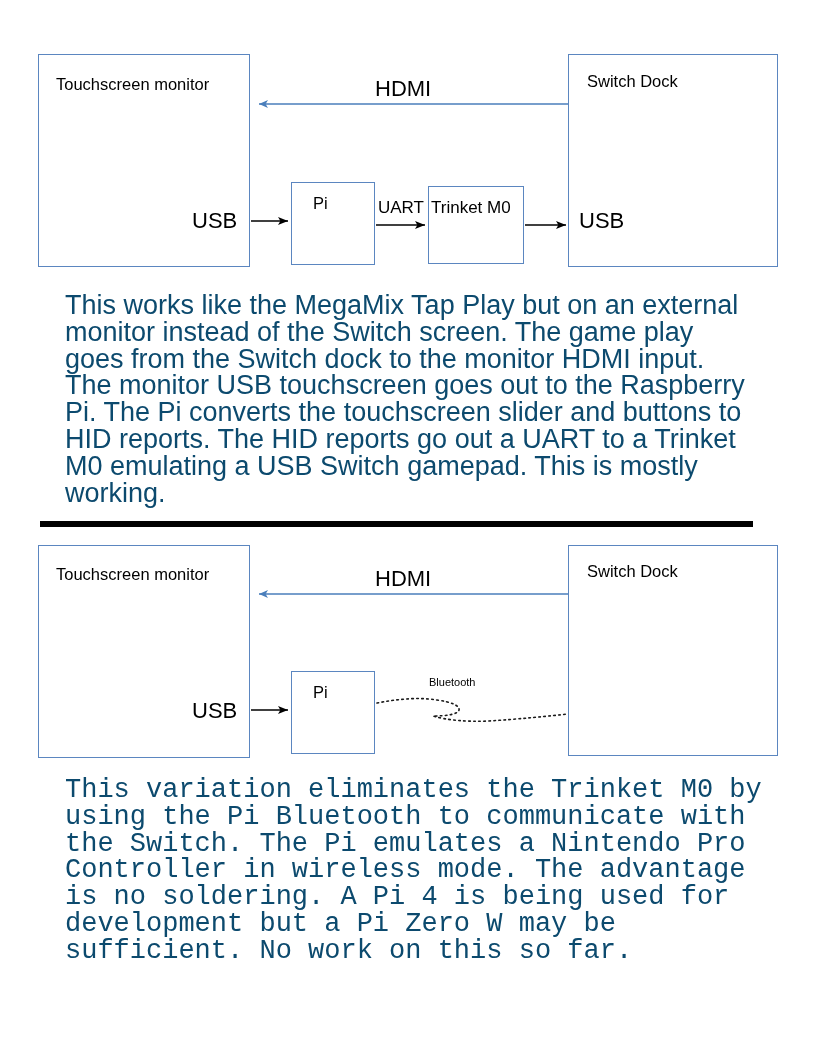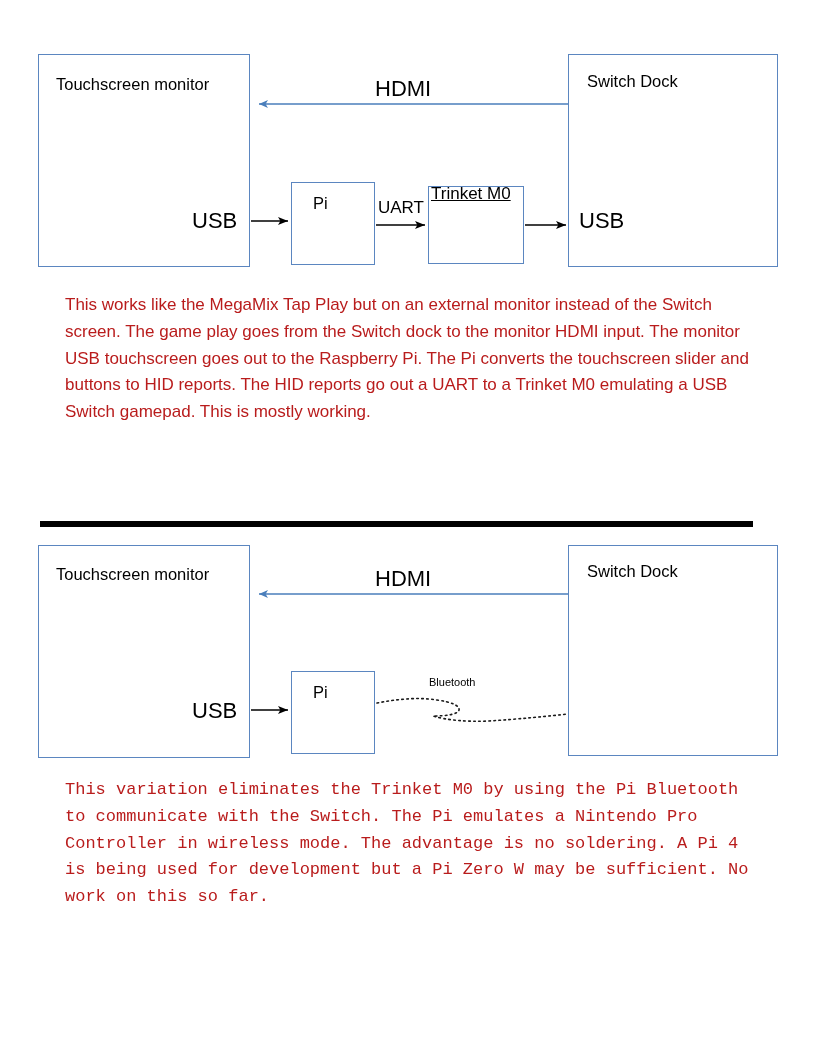--- a/index.html
+++ b/index.html
@@ -46,44 +46,44 @@
 
   
   #box-monitor-1   { left: 38px;  top: 54px;  width: 212px; height: 213px; }
   #box-dock-1      { left: 568px; top: 54px;  width: 210px; height: 213px; }
   #box-pi-1        { left: 291px; top: 182px; width: 84px;  height: 83px; }
   #box-trinket-1   { left: 428px; top: 186px; width: 96px;  height: 78px; }
 
   #lbl-monitor-1   { left: 56px;  top: 76px;  font-size: 16.5px; }
   #lbl-dock-1      { left: 587px; top: 73px;  font-size: 16.5px; }
   #lbl-pi-1        { left: 313px; top: 195px; font-size: 16.5px; }
-  #lbl-trinket-1   { left: 431px; top: 185px; font-size: 17px; text-decoration: underline; }
+  #lbl-trinket-1   { left: 431px; top: 199px; font-size: 17px; }
   #lbl-hdmi-1      { left: 375px; top: 78px;  font-size: 22px; }
   #lbl-usb-left-1  { left: 192px; top: 210px; font-size: 22px; }
   #lbl-uart-1      { left: 378px; top: 199px; font-size: 17px; }
   #lbl-usb-right-1 { left: 579px; top: 210px; font-size: 22px; }
 
   
   #box-monitor-2   { left: 38px;  top: 545px; width: 212px; height: 213px; }
   #box-dock-2      { left: 568px; top: 545px; width: 210px; height: 211px; }
   #box-pi-2        { left: 291px; top: 671px; width: 84px;  height: 83px; }
 
   #lbl-monitor-2   { left: 56px;  top: 566px; font-size: 16.5px; }
   #lbl-dock-2      { left: 587px; top: 563px; font-size: 16.5px; }
   #lbl-pi-2        { left: 313px; top: 684px; font-size: 16.5px; }
   #lbl-hdmi-2      { left: 375px; top: 568px; font-size: 22px; }
   #lbl-usb-left-2  { left: 192px; top: 700px; font-size: 22px; }
   #lbl-bluetooth-2 { left: 429px; top: 677px; font-size: 11px; }
 
   
   .body-text {
     position: absolute;
-    font-size: 17px;
+    font-size: 27px;
     line-height: 26.8px;
-    color: #b91c1c;
+    color: #0c4a6e;
   }
   #para-1 { left: 65px; top: 292px; width: 690px; }
   #para-2 { left: 65px; top: 777px; width: 700px; font-family: Liberation Mono, monospace; }
 
   
   #divider {
     position: absolute;
     left: 40px;
     top: 521px;
     width: 713px;

